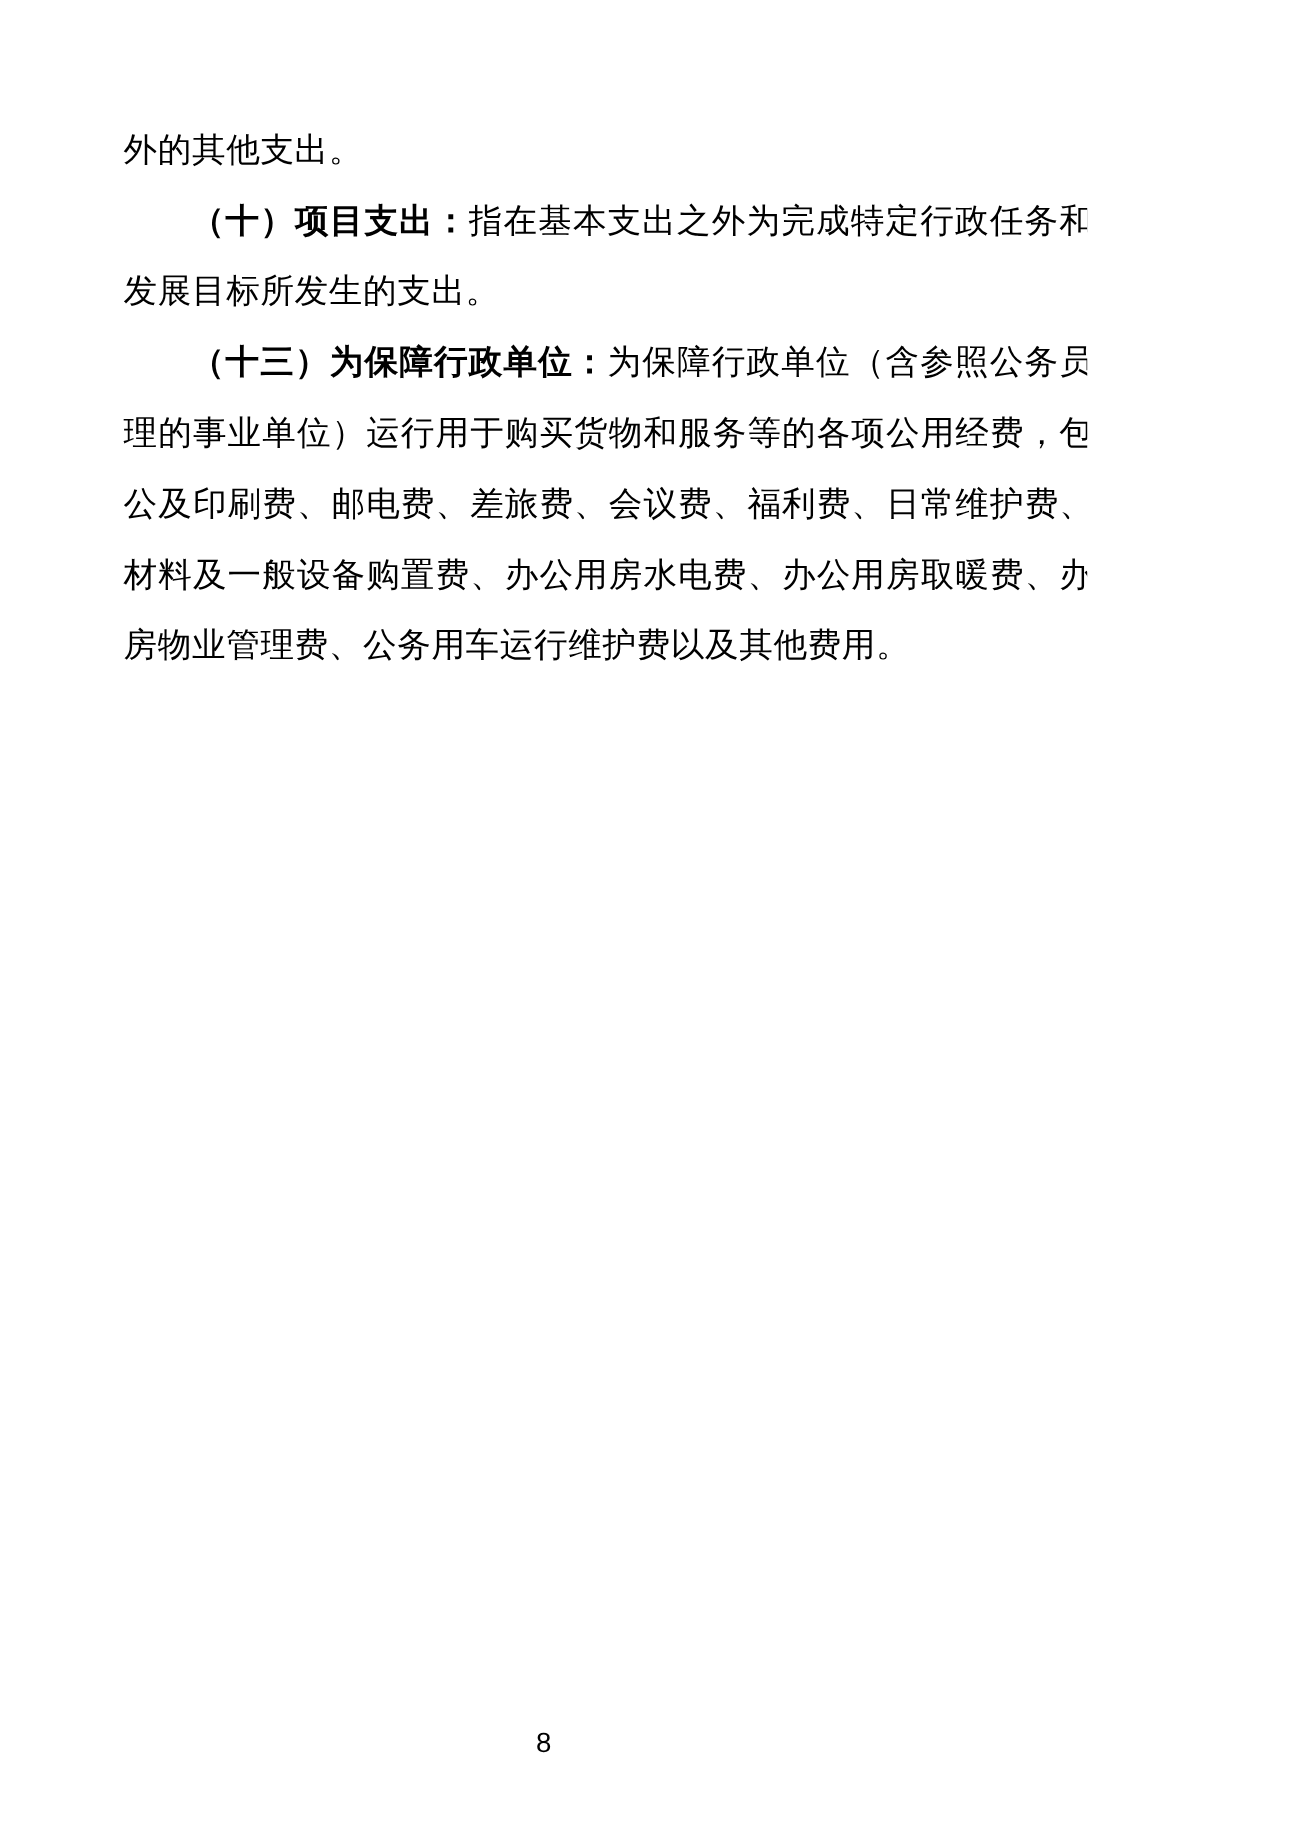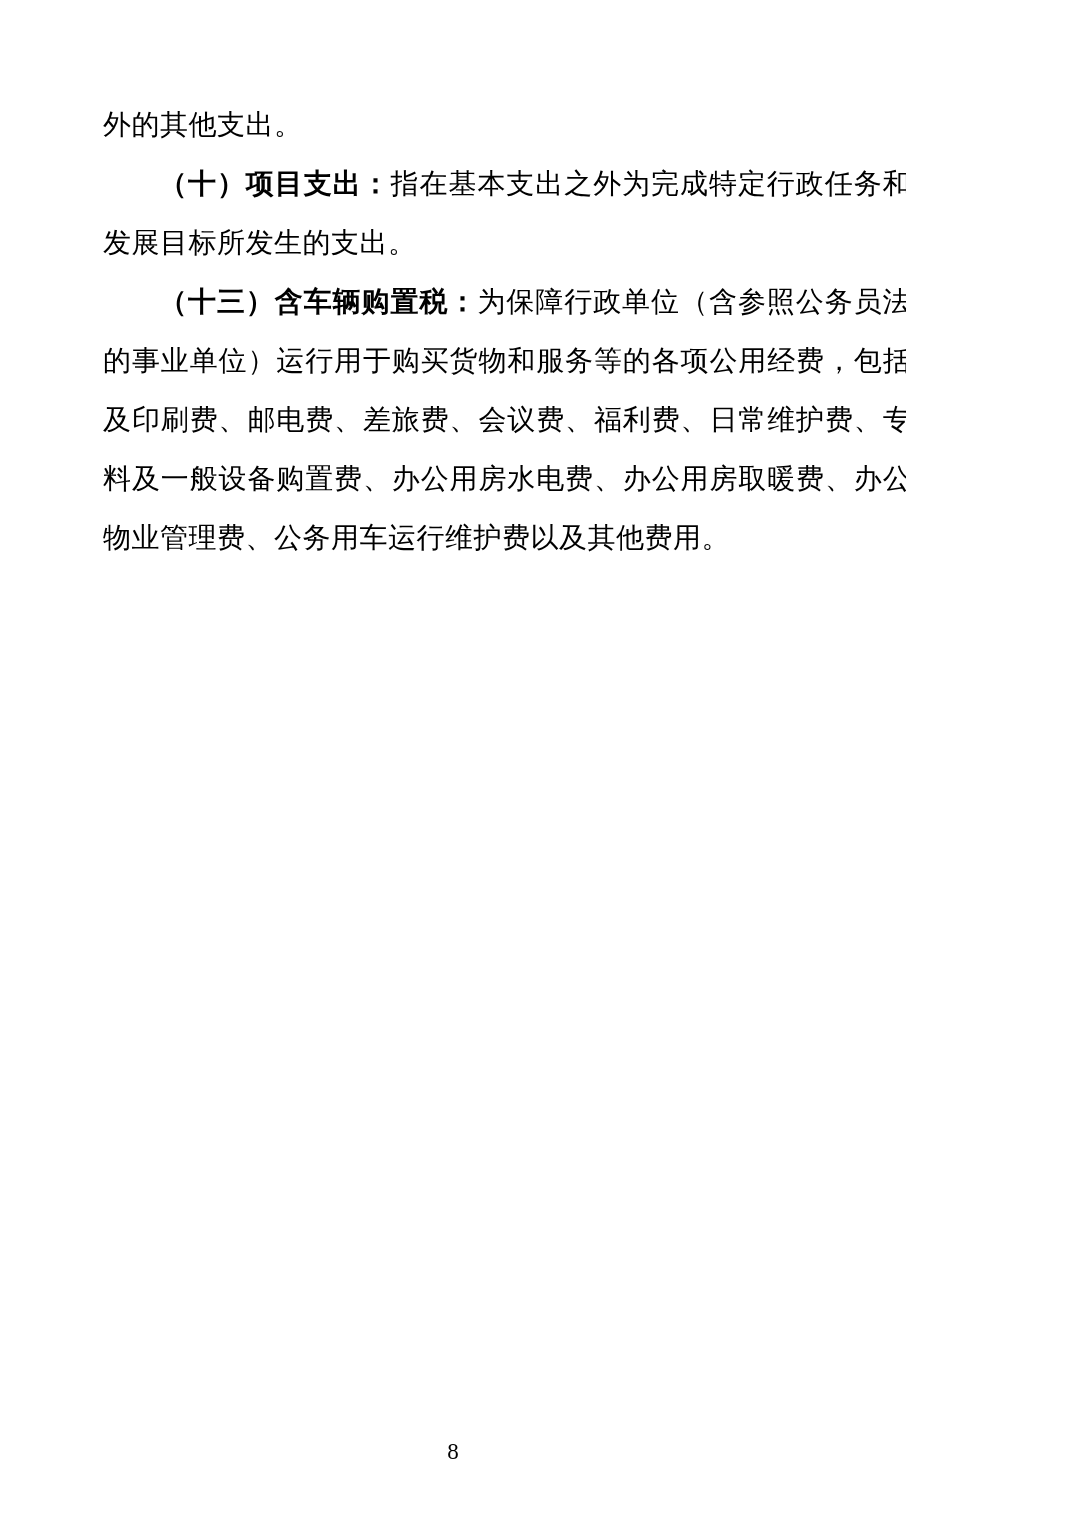--- a/index.html
+++ b/index.html
@@ -6,21 +6,21 @@
     margin: 0;
     padding: 0;
     background: #ffffff;
   }
   .page {
     position: relative;
     width: 906px;
     height: 1520px;
     background: #ffffff;
     color: #000000;
-    font-family: Liberation Serif, serif;
+    font-family: Liberation Sans, sans-serif;
     overflow: hidden;
   }
   .content {
     position: absolute;
     left: 103px;
     top: 95px;
     width: 866px;
   }
   p.para {
     margin: 0;
@@ -53,16 +53,16 @@
     color: #000000;
   }
 </style>
 </head>
 <body>
 
 <div class="page">
   <div class="content">
       <p class="para continuation"><span class="body-text">外的其他支出。</span></p>
       <p class="para"><span class="term">（十）项目支出：</span><span class="body-text">指在基本支出之外为完成特定行政任务和事业发展目标所发生的支出。</span></p>
-      <p class="para"><span class="term">（十三）含车辆购置税：</span><span class="body-text">为保障行政单位（含参照公务员法管理的事业单位）运行用于购买货物和服务等的各项公用经费，包括办公及印刷费、邮电费、差旅费、会议费、福利费、日常维护费、专用材料及一般设备购置费、办公用房水电费、办公用房取暖费、办公用房物业管理费、公务用车运行维护费以及其他费用。</span></p>
+      <p class="para"><span class="term">（十三）为保障行政单位：</span><span class="body-text">为保障行政单位（含参照公务员法管理的事业单位）运行用于购买货物和服务等的各项公用经费，包括办公及印刷费、邮电费、差旅费、会议费、福利费、日常维护费、专用材料及一般设备购置费、办公用房水电费、办公用房取暖费、办公用房物业管理费、公务用车运行维护费以及其他费用。</span></p>
     </div>
   <div class="page-number">8</div>
 </div>
 
 </body></html>

